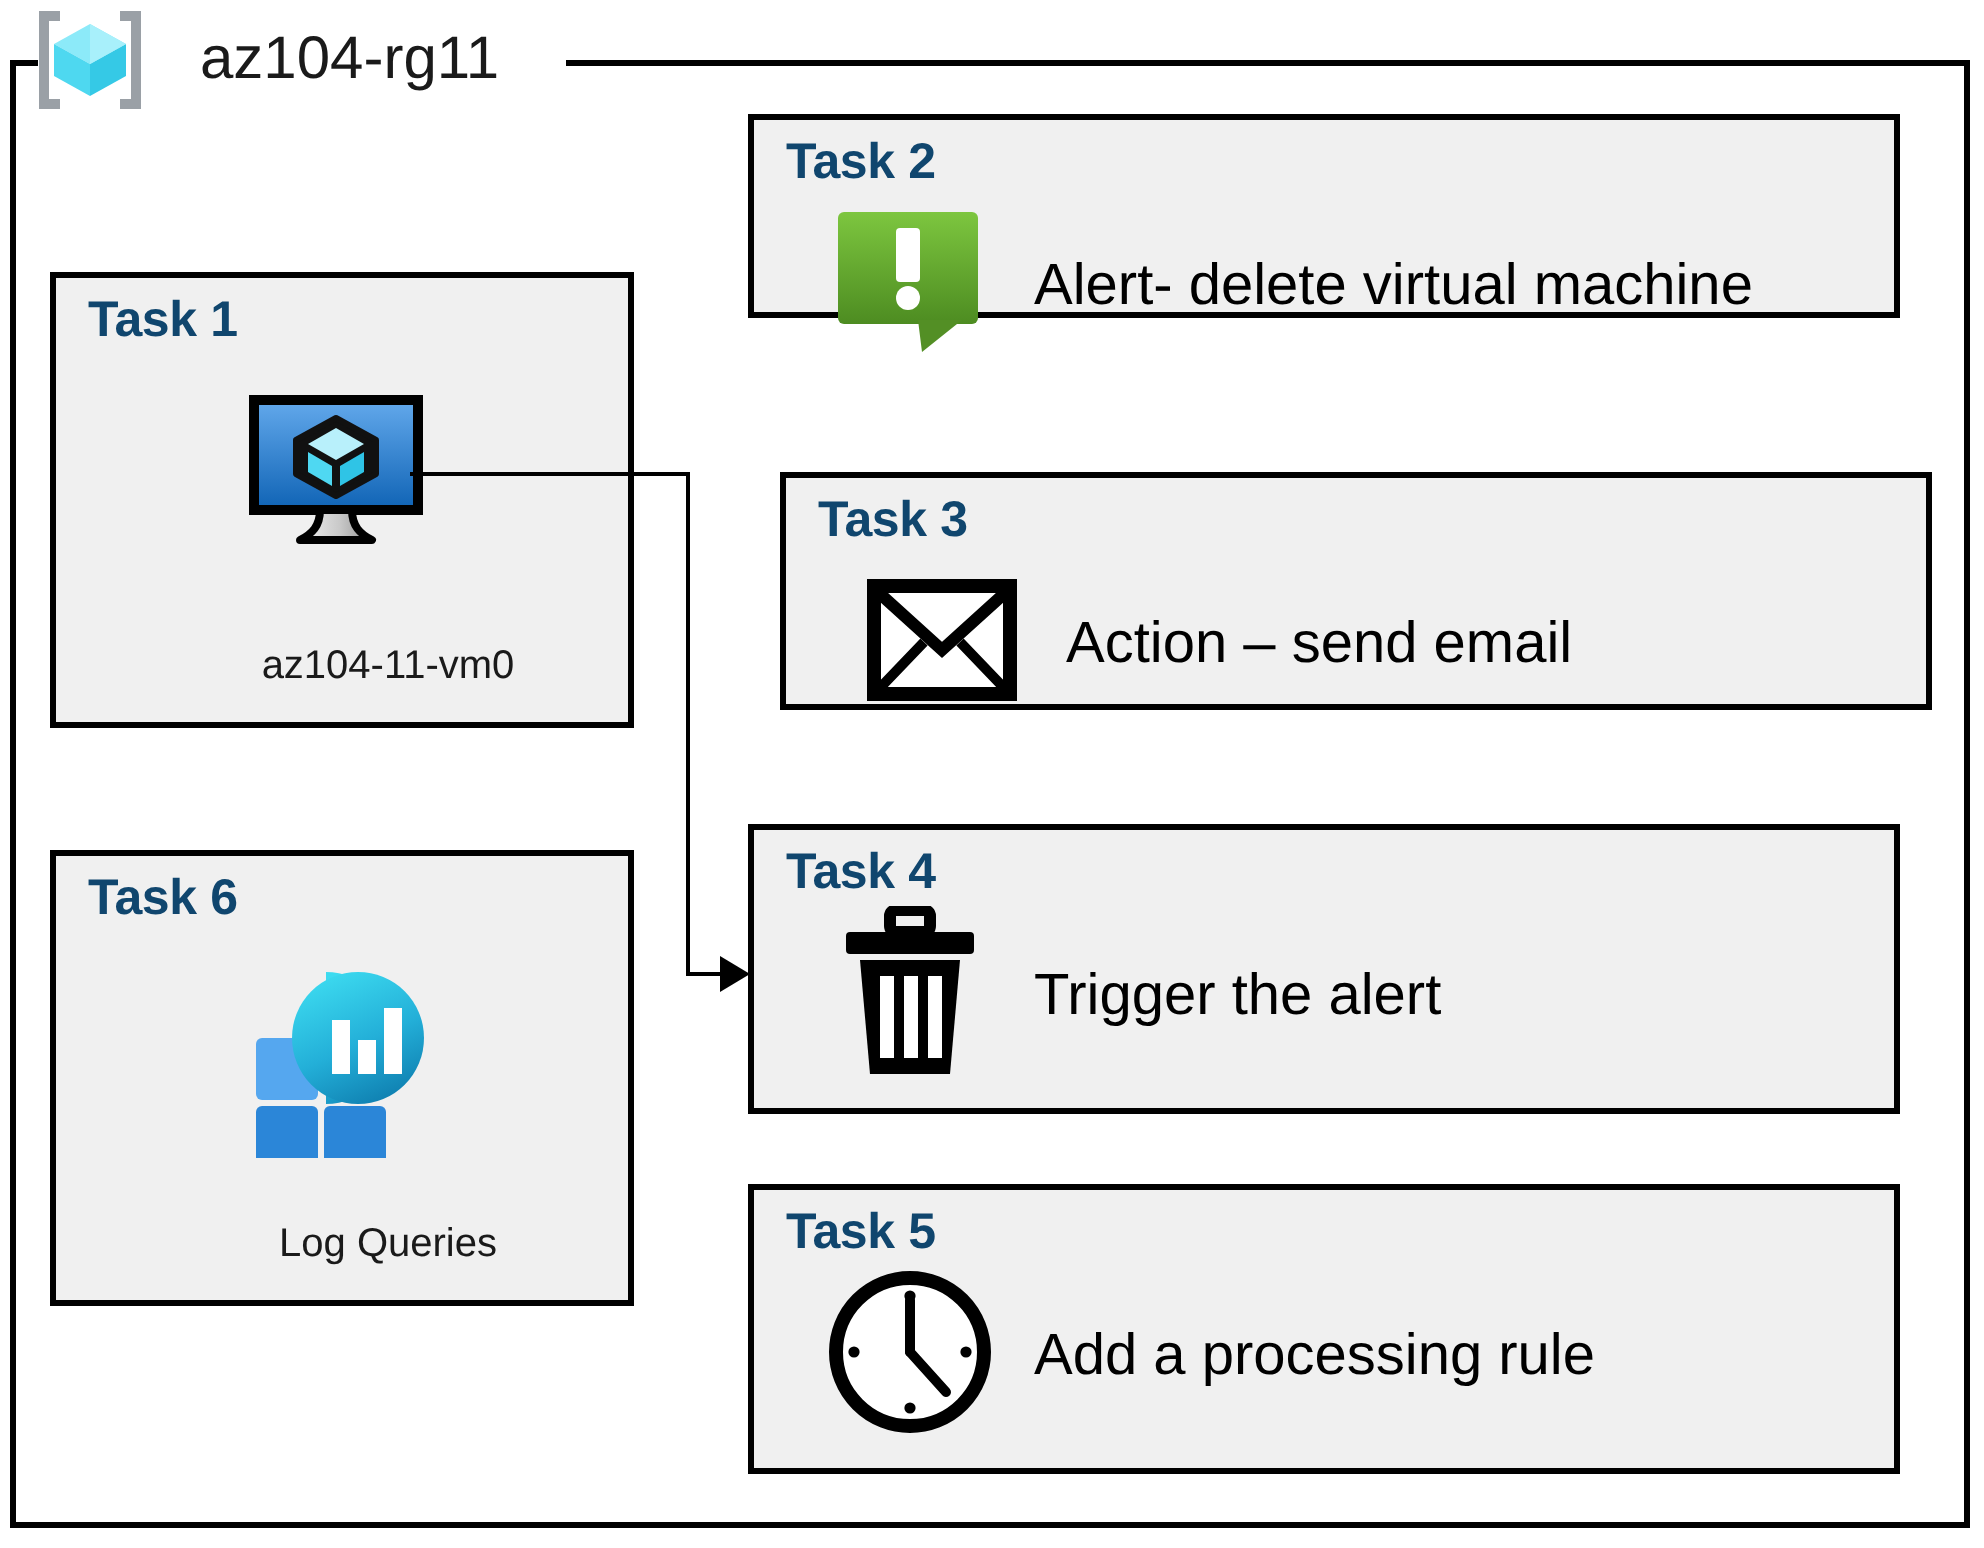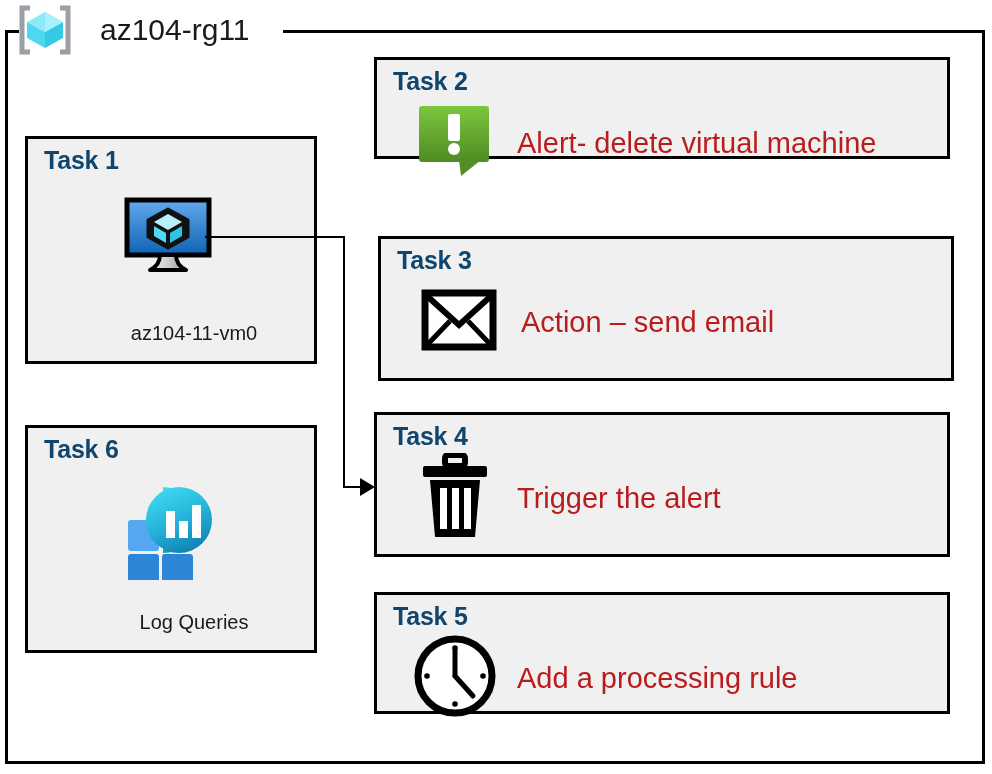--- a/index.html
+++ b/index.html
@@ -139,21 +139,21 @@
   .hcard-icon {
     width: 88px;
     height: 78px;
     flex: 0 0 auto;
     display: flex;
     align-items: center;
     justify-content: center;
   }
   .hcard-label {
     font-size: 29px;
-    color: #b91c1c;
+    color: #000000;
     margin-left: 18px;
     white-space: nowrap;
     line-height: 1;
   }
 
   
   .conn {
     position: absolute;
     background: #000000;
   }
@@ -266,21 +266,21 @@
             <polygon points="42,56 64,56 44,72" fill="#538f25"></polygon>
             <rect x="31" y="10" width="12" height="27" rx="2" fill="#ffffff"></rect>
             <circle cx="37" cy="45" r="6" fill="#ffffff"></circle>
           </svg>
         </div>
       </div>
       <div class="hcard-label">Alert- delete virtual machine</div>
     </div>
   </div>
 
-  <div class="card" style="left:378px; top:236px; width:576px; height:145px;">
+  <div class="card" style="left:390px; top:236px; width:576px; height:119px;">
     <div class="card-title">Task 3</div>
     <div class="hcard-row">
       <div class="hcard-icon">
         <div>
           <svg width="76" height="62" viewBox="0 0 76 62">
             <rect x="4" y="4" width="68" height="54" fill="#ffffff" stroke="#000000" stroke-width="7"></rect>
             <path d="M6 7 L38 36 L70 7" fill="none" stroke="#000000" stroke-width="6"></path>
             <path d="M6 56 L29 32 M70 56 L47 32" fill="none" stroke="#000000" stroke-width="5"></path>
           </svg>
         </div>
@@ -301,21 +301,21 @@
             <rect x="21" y="35" width="7" height="41" fill="#ffffff"></rect>
             <rect x="33" y="35" width="7" height="41" fill="#ffffff"></rect>
             <rect x="45" y="35" width="7" height="41" fill="#ffffff"></rect>
           </svg>
         </div>
       </div>
       <div class="hcard-label">Trigger the alert</div>
     </div>
   </div>
 
-  <div class="card" style="left:374px; top:592px; width:576px; height:122px;">
+  <div class="card" style="left:374px; top:592px; width:576px; height:145px;">
     <div class="card-title">Task 5</div>
     <div class="hcard-row">
       <div class="hcard-icon">
         <div>
           <svg width="86" height="86" viewBox="0 0 86 86">
             <circle cx="43" cy="43" r="37" fill="#ffffff" stroke="#000000" stroke-width="7"></circle>
             <circle cx="43" cy="15" r="2.8" fill="#000000"></circle>
             <circle cx="71" cy="43" r="2.8" fill="#000000"></circle>
             <circle cx="43" cy="71" r="2.8" fill="#000000"></circle>
             <circle cx="15" cy="43" r="2.8" fill="#000000"></circle>

